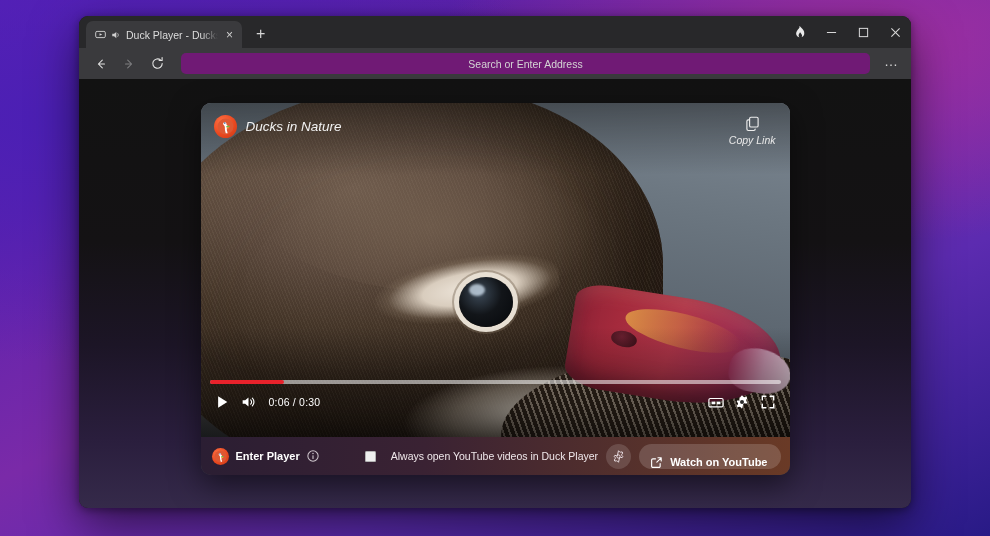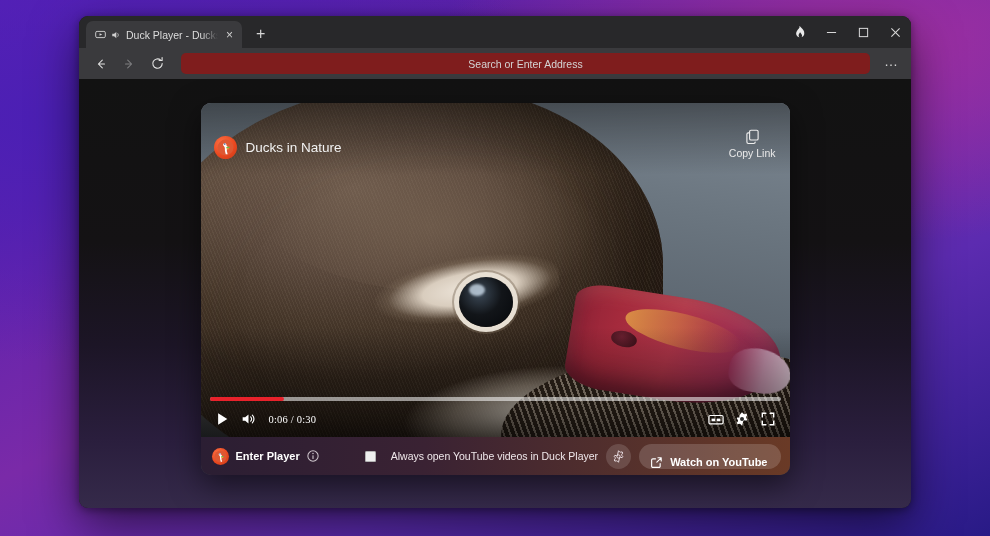--- a/index.html
+++ b/index.html
@@ -46,21 +46,21 @@
   .wbtn{ width:32px; height:32px; display:flex; align-items:center; justify-content:center; color:#d8d8d8; }
 
   
   .navbar{
     height:31px; background:#3a3a3d; display:flex; align-items:center;
     padding:0 10px; gap:4px;
   }
   .navbtn{ width:24px; height:24px; display:flex; align-items:center; justify-content:center; color:#e2e2e2; }
   .navbtn.dim{ color:#7e7e80; }
   .omnibox{
-    flex:1 1 auto; height:21px; margin:0 8px; background:#7f1d1d; border-radius:5px;
+    flex:1 1 auto; height:21px; margin:0 8px; background:#701a75; border-radius:5px;
     display:flex; align-items:center; justify-content:center;
   }
   .omnibox span{ color:#d4d4d4; font-size:10.5px; }
   .dots{ color:#d6d6d6; font-size:14px; letter-spacing:1px; padding:0 2px 6px 2px; }
 
   
   .page{
     height:429px;
     background:linear-gradient(180deg,#121212 0%,#141214 38%,#1c1526 62%,#2a1e3d 84%,#352a4a 100%);
     display:flex; align-items:flex-start; justify-content:center;
@@ -166,37 +166,38 @@
     background:linear-gradient(180deg, rgba(0,0,0,0) 0%, rgba(0,0,0,.40) 72%, rgba(0,0,0,.62) 100%);
   }
   .vtopfade{
     position:absolute; left:0; right:0; top:0; height:72px;
     background:linear-gradient(180deg, rgba(0,0,0,.42) 0%, rgba(0,0,0,0) 100%);
   }
 
   
   .phead{
     position:absolute; left:0; right:0; top:0; height:56px;
-    display:flex; align-items:flex-end; justify-content:space-between;
+    display:flex; align-items:flex-start; justify-content:space-between;
     padding:12px 14px 0 13px;
+    font-style:italic;
   }
   .pbrand{ display:flex; align-items:center; gap:9px; }
   .ddg{
     width:23px; height:23px; border-radius:50%; flex:0 0 auto;
     background:radial-gradient(circle at 35% 30%, #ff7043 0%, #e8471f 58%, #c63a16 100%);
     display:flex; align-items:center; justify-content:center;
   }
   .ptitle{ color:#f2f2f2; font-size:13.5px; }
   .copylink{
     display:flex; flex-direction:column; align-items:center; gap:2px;
     color:#e9e9e9; font-size:10.5px;
   }
 
   
-  .pctrl{ position:absolute; left:0; right:0; bottom:38px; padding:0 9px 7px 9px;font-family:Liberation Serif, serif; }
+  .pctrl{ position:absolute; left:0; right:0; bottom:38px; padding:0 9px 24px 9px; }
   .seek{ height:4px; background:rgba(255,255,255,.55); border-radius:2px; position:relative; margin-bottom:7px; }
   .seekfill{ position:absolute; left:0; top:0; bottom:0; width:13%; background:#e8222b; border-radius:2px; }
   .ctrlrow{ display:flex; align-items:center; height:22px; }
   .cbtn{ width:26px; height:22px; display:flex; align-items:center; justify-content:center; color:#fff; }
   .ctime{ color:#fff; font-size:10.5px; margin-left:7px; letter-spacing:.2px; }
   .cspace{ flex:1 1 auto; }
 
   
   .pbottom{
     position:absolute; left:0; right:0; bottom:0; height:38px;

